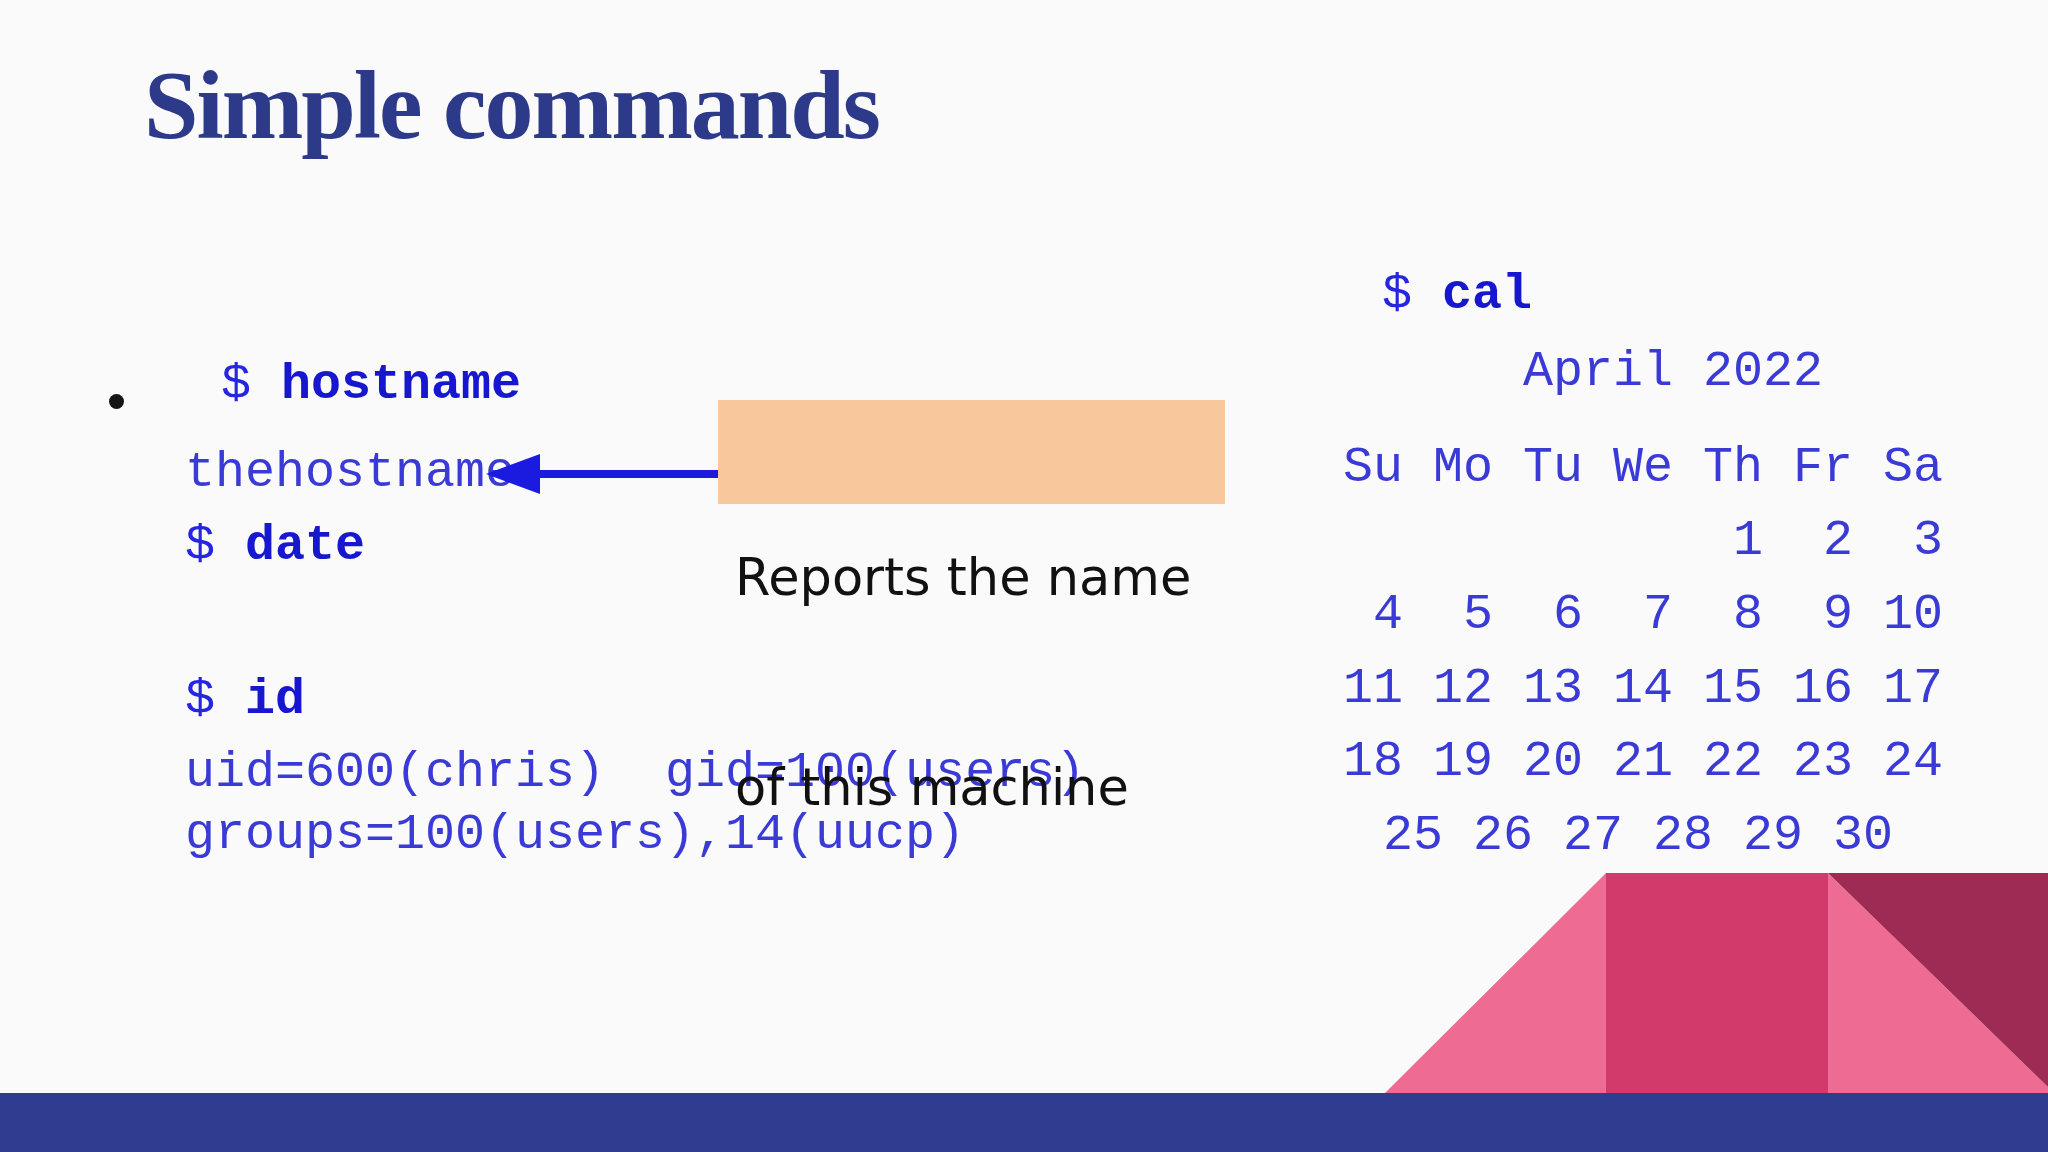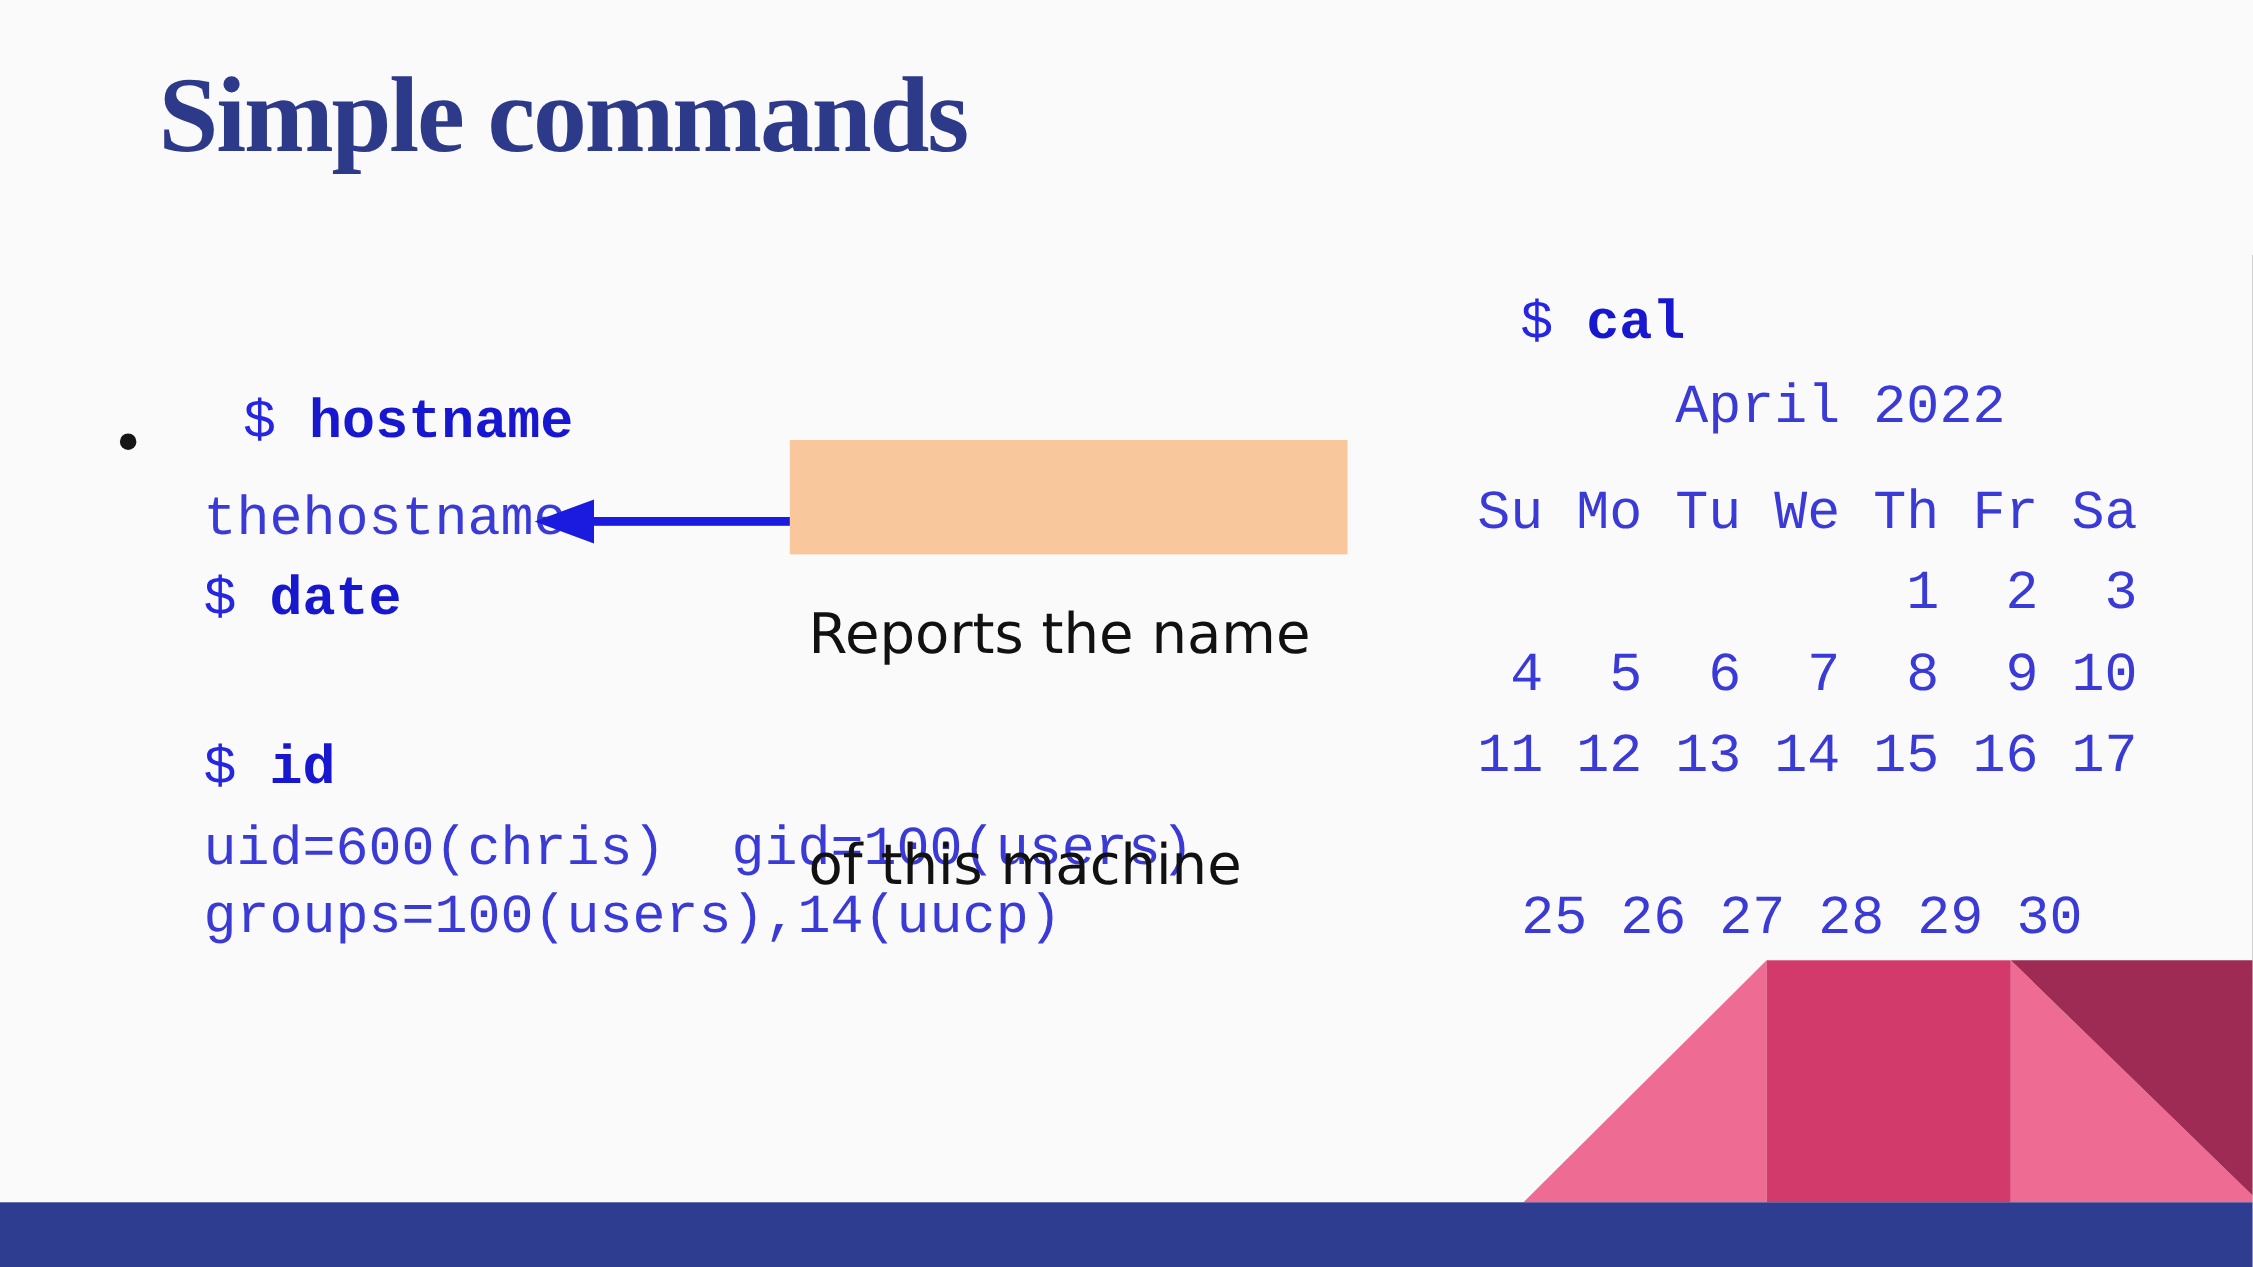--- a/index.html
+++ b/index.html
@@ -113,20 +113,21 @@
     <div>Reports the name</div>
     <div>of this machine</div>
   </div>
 
   <div class="mono t-cal"><span class="prompt">$</span><span class="cmd">cal</span></div>
   <div class="mono cal-line cal-month">      April 2022</div>
   <div class="mono cal-line cal-week">Su Mo Tu We Th Fr Sa</div>
   <div class="mono cal-line cal-r1">             1  2  3</div>
   <div class="mono cal-line cal-r2"> 4  5  6  7  8  9 10</div>
   <div class="mono cal-line cal-r3">11 12 13 14 15 16 17</div>
+  <div class="mono cal-line cal-r4">18 19 20 21 22 23 24</div>
   <div class="mono cal-line cal-r5">25 26 27 28 29 30</div>
 
   <svg class="decor" width="2048" height="1152" viewBox="0 0 2048 1152">
     <polygon class="pink-light" points="1385,1093 1606,873 1606,1093"></polygon>
     <rect class="pink-dark" x="1606" y="873" width="222" height="220"></rect>
     <polygon class="pink-light" points="1828,873 2048,1087 2048,1093 1828,1093"></polygon>
     <polygon class="pink-maroon" points="1828,873 2048,873 2048,1087"></polygon>
     <rect class="bar-navy" x="0" y="1093" width="2048" height="59"></rect>
   </svg>
 

